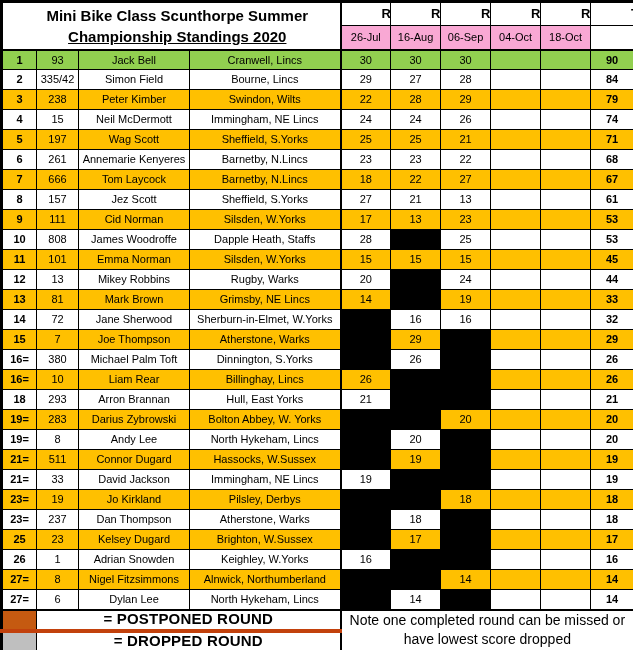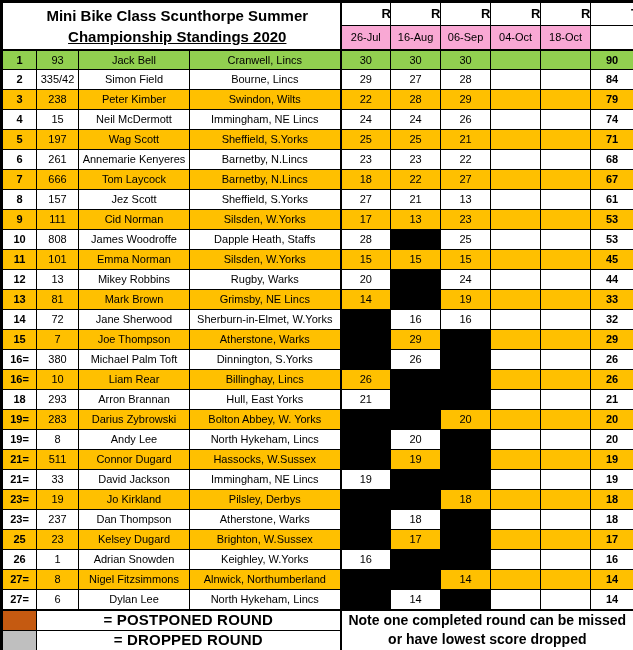--- a/index.html
+++ b/index.html
@@ -59,26 +59,26 @@
   tbody td.thick-left { border-left: 2px solid #000; }
   thead .thick-left { border-left: 2px solid #000; }
   tfoot .thick-left { border-left: 2px solid #000; }
 
   tr.row-green td { background: var(--green); }
   tr.row-white td { background: #ffffff; }
   tr.row-yellow td { background: var(--yellow); }
   tbody td.dropped { background: #000000 !important; }
 
   tfoot td { border-top: 2px solid #000; }
-  tfoot tr + tr td { border-top: 1px solid #c2410c; }
+  tfoot tr + tr td { border-top: 4px solid #c2410c; }
   td.swatch { padding: 0; }
   td.legend-label { font-size: 15px; font-weight: 600; background: #fff; letter-spacing: 0.2px; }
   td.note-cell {
     font-size: 14px;
-    font-weight: bold;
+    font-weight: normal;
     white-space: normal;
     line-height: 19px;
     background: #fff;
     padding: 0 6px;
   }
 </style>
 </head>
 <body>
 
 <div class="sheet">

